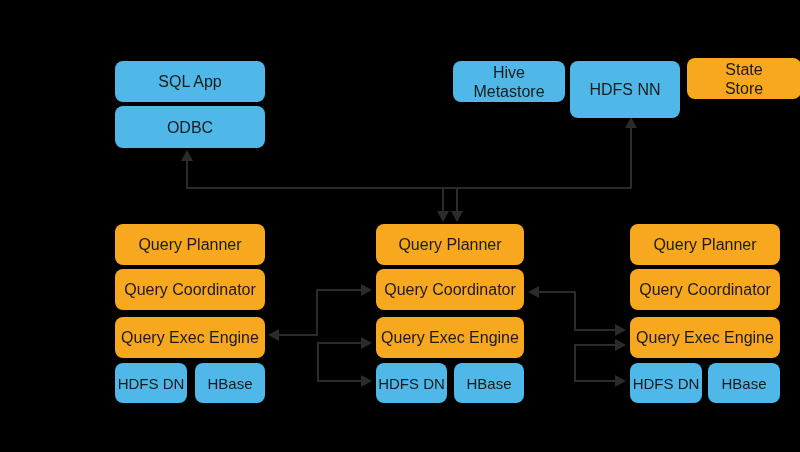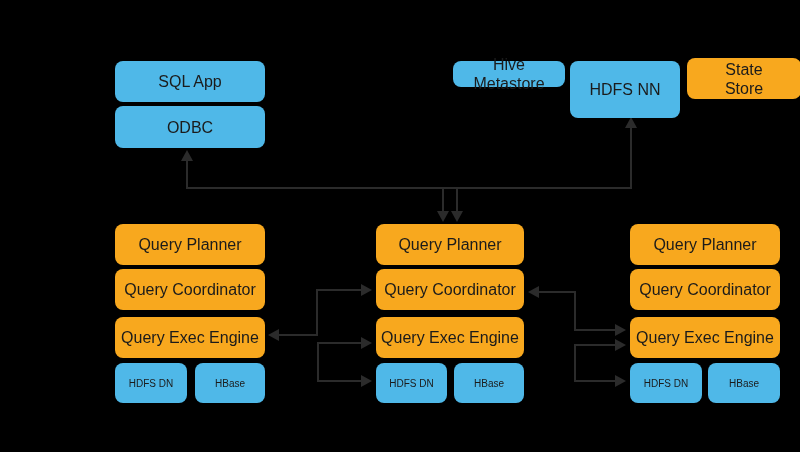--- a/index.html
+++ b/index.html
@@ -25,21 +25,21 @@
     position:absolute;
     border-radius:8px;
     display:flex;align-items:center;justify-content:center;
     color:var(--text);
     font-size:16px;
     line-height:19px;
     text-align:center;
   }
   .box.blue{background:var(--blue);}
   .box.orange{background:var(--orange);}
-  .box.small{font-size:10px;}
+  .box.small{font-size:15px;}
   .lbl{white-space:pre-line;}
 </style>
 </head>
 <body>
 
 <div class="stage">
 
   <svg class="wires" width="800" height="452" viewBox="0 0 800 452">
 
     <path class="wire" d="M152,161 V188 H596 V128 M408,188 V212 M422,188 V212"></path>
@@ -65,21 +65,21 @@
     <path class="head" d="M591,381 L580,375 L580,387 Z"></path>
   </svg>
 
   <div class="box blue" style="left:80px;top:61px;width:150px;height:41px">
     <span class="lbl">SQL App</span>
   </div>
   <div class="box blue" style="left:80px;top:106px;width:150px;height:42px">
     <span class="lbl">ODBC</span>
   </div>
 
-  <div class="box blue" style="left:418px;top:61px;width:112px;height:26px">
+  <div class="box blue" style="left:418px;top:61px;width:112px;height:41px">
     <span class="lbl">Hive
 Metastore</span>
   </div>
   <div class="box blue" style="left:535px;top:61px;width:110px;height:57px">
     <span class="lbl">HDFS NN</span>
   </div>
   <div class="box orange" style="left:652px;top:58px;width:114px;height:41px">
     <span class="lbl">State
 Store</span>
   </div>

